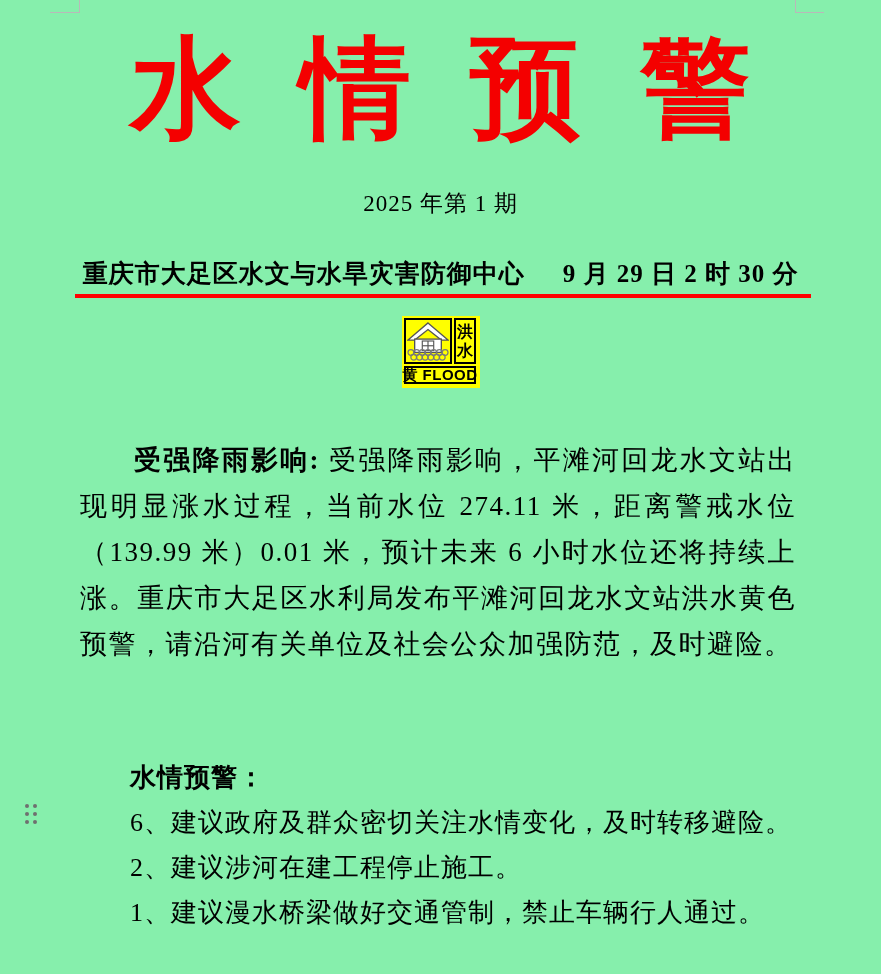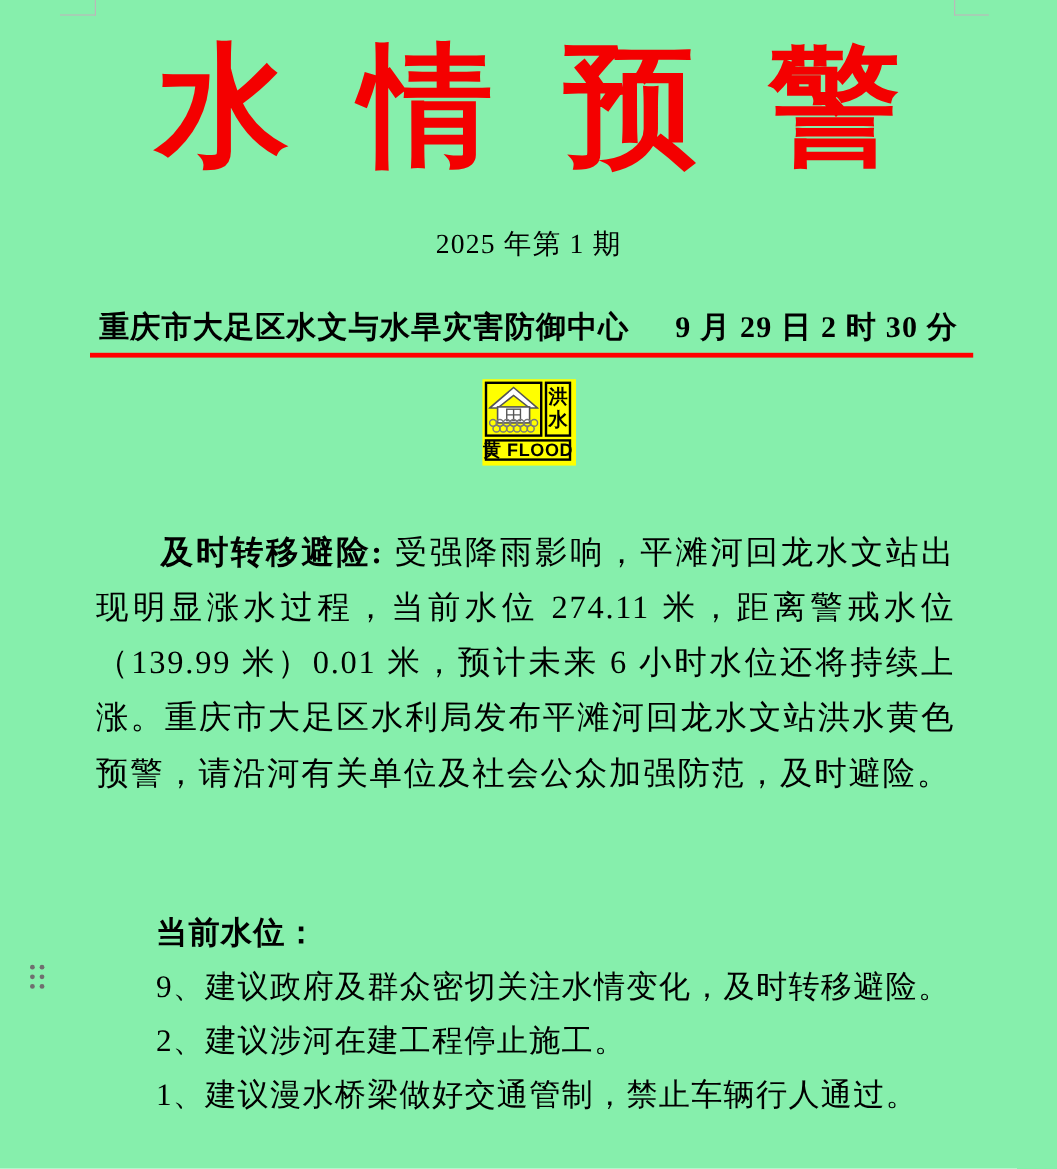--- a/index.html
+++ b/index.html
@@ -114,26 +114,26 @@
       </svg>
     </div>
     <div class="cell chars">
       <span>洪</span>
       <span>水</span>
     </div>
     <div class="cell bottom">黄 FLOOD</div>
   </div>
 
   <p class="body-text">
-    <strong class="lead">及时转移避险:</strong><span> 受强降雨影响，平滩河回龙水文站出现明显涨水过程，当前水位 274.11 米，距离警戒水位（139.99 米）0.01 米，预计未来 6 小时水位还将持续上涨。重庆市大足区水利局发布平滩河回龙水文站洪水黄色预警，请沿河有关单位及社会公众加强防范，及时避险。</span>
+    <strong class="lead">受强降雨影响:</strong><span> 受强降雨影响，平滩河回龙水文站出现明显涨水过程，当前水位 274.11 米，距离警戒水位（139.99 米）0.01 米，预计未来 6 小时水位还将持续上涨。重庆市大足区水利局发布平滩河回龙水文站洪水黄色预警，请沿河有关单位及社会公众加强防范，及时避险。</span>
   </p>
 
   <div class="guide">
-    <div class="line heading">当前水位：</div>
-    <div class="line">9、建议政府及群众密切关注水情变化，及时转移避险。</div>
+    <div class="line heading">水情预警：</div>
+    <div class="line">6、建议政府及群众密切关注水情变化，及时转移避险。</div>
     <div class="line">2、建议涉河在建工程停止施工。</div>
     <div class="line">1、建议漫水桥梁做好交通管制，禁止车辆行人通过。</div>
   </div>
 
   <div class="drag-handle">
     <i></i>
       <i></i>
       <i></i>
       <i></i>
       <i></i>

